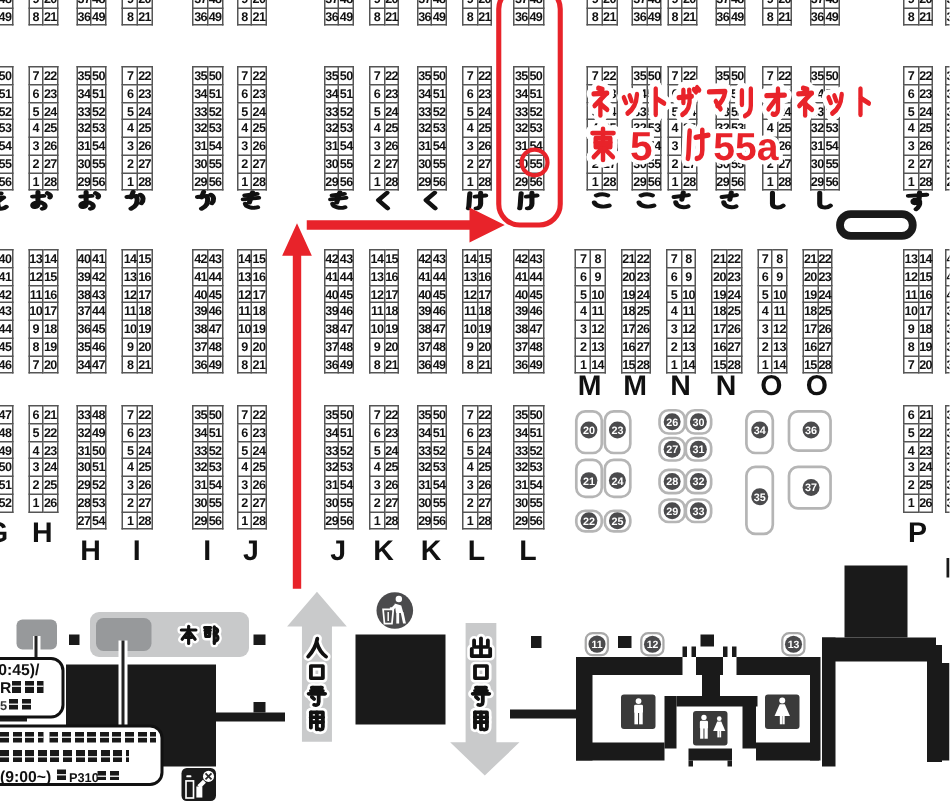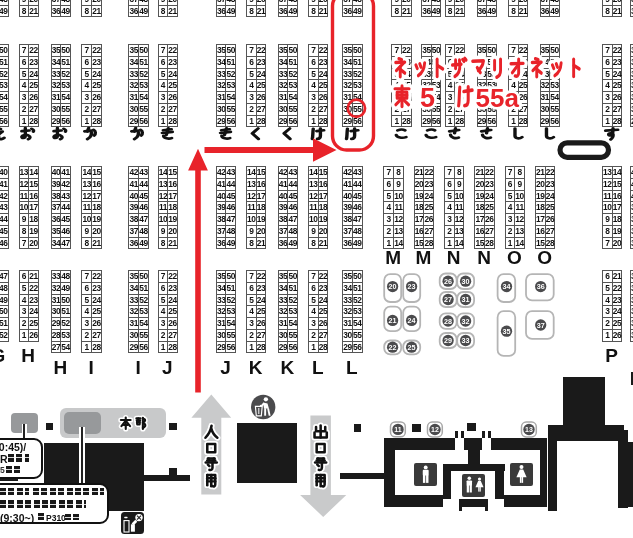--- a/index.html
+++ b/index.html
@@ -1854,21 +1854,21 @@
 <div style="position:absolute;left:7.5px;top:457.3px;width:21.0px;height:1.1px;background:#fff;opacity:0.85;"></div>
 <div style="position:absolute;left:0.0px;top:465.8px;font-size:8.5px;font-weight:bold;color:#333;line-height:1;white-space:nowrap;">5</div>
 <div style="position:absolute;left:5.5px;top:466.3px;width:15.0px;height:6.6px;background:repeating-linear-gradient(90deg,#181818 0,#181818 6.0px,#fff 6.0px,#fff 8.4px);"></div>
 <div style="position:absolute;left:5.5px;top:469.3px;width:15.0px;height:1.1px;background:#fff;opacity:0.85;"></div>
 <div style="position:absolute;left:0.0px;top:487.6px;width:29.0px;height:7.8px;background:repeating-linear-gradient(90deg,#181818 0,#181818 6.0px,#fff 6.0px,#fff 8.4px);"></div>
 <div style="position:absolute;left:0.0px;top:491.1px;width:29.0px;height:1.1px;background:#fff;opacity:0.85;"></div>
 <div style="position:absolute;left:33.0px;top:487.6px;width:71.0px;height:7.8px;background:repeating-linear-gradient(90deg,#181818 0,#181818 6.0px,#fff 6.0px,#fff 8.4px);"></div>
 <div style="position:absolute;left:33.0px;top:491.1px;width:71.0px;height:1.1px;background:#fff;opacity:0.85;"></div>
 <div style="position:absolute;left:0.0px;top:500.2px;width:86.0px;height:7.8px;background:repeating-linear-gradient(90deg,#181818 0,#181818 6.0px,#fff 6.0px,#fff 8.4px);"></div>
 <div style="position:absolute;left:0.0px;top:503.7px;width:86.0px;height:1.1px;background:#fff;opacity:0.85;"></div>
-<div style="position:absolute;left:0.0px;top:512.5px;font-size:10.5px;font-weight:bold;color:#111;line-height:1;white-space:nowrap;">(9:30~)</div>
+<div style="position:absolute;left:0.0px;top:512.5px;font-size:10.5px;font-weight:bold;color:#111;line-height:1;white-space:nowrap;">(9:00~)</div>
 <div style="position:absolute;left:37.5px;top:513.2px;width:8.0px;height:6.8px;background:repeating-linear-gradient(90deg,#181818 0,#181818 6.0px,#fff 6.0px,#fff 8.4px);"></div>
 <div style="position:absolute;left:37.5px;top:516.3px;width:8.0px;height:1.1px;background:#fff;opacity:0.85;"></div>
 <div style="position:absolute;left:46.0px;top:514.0px;font-size:8.5px;font-weight:bold;color:#111;line-height:1;white-space:nowrap;">P310</div>
 <div style="position:absolute;left:64.5px;top:513.8px;width:15.0px;height:6.6px;background:repeating-linear-gradient(90deg,#181818 0,#181818 6.0px,#fff 6.0px,#fff 8.4px);"></div>
 <div style="position:absolute;left:64.5px;top:516.8px;width:15.0px;height:1.1px;background:#fff;opacity:0.85;"></div>
 <div style="position:absolute;left:383.5px;top:438.0px;width:71.5px;height:12.0px;background:#1a1a1a;"></div>
 <div style="position:absolute;left:463.5px;top:438.0px;width:18.5px;height:12.0px;background:#1a1a1a;"></div>
 <div style="position:absolute;left:490.8px;top:438.0px;width:55.7px;height:12.0px;background:#1a1a1a;"></div>
 <div style="position:absolute;left:383.5px;top:438.0px;width:11.5px;height:69.0px;background:#1a1a1a;"></div>
 <div style="position:absolute;left:540.0px;top:438.0px;width:6.5px;height:69.0px;background:#1a1a1a;"></div>

